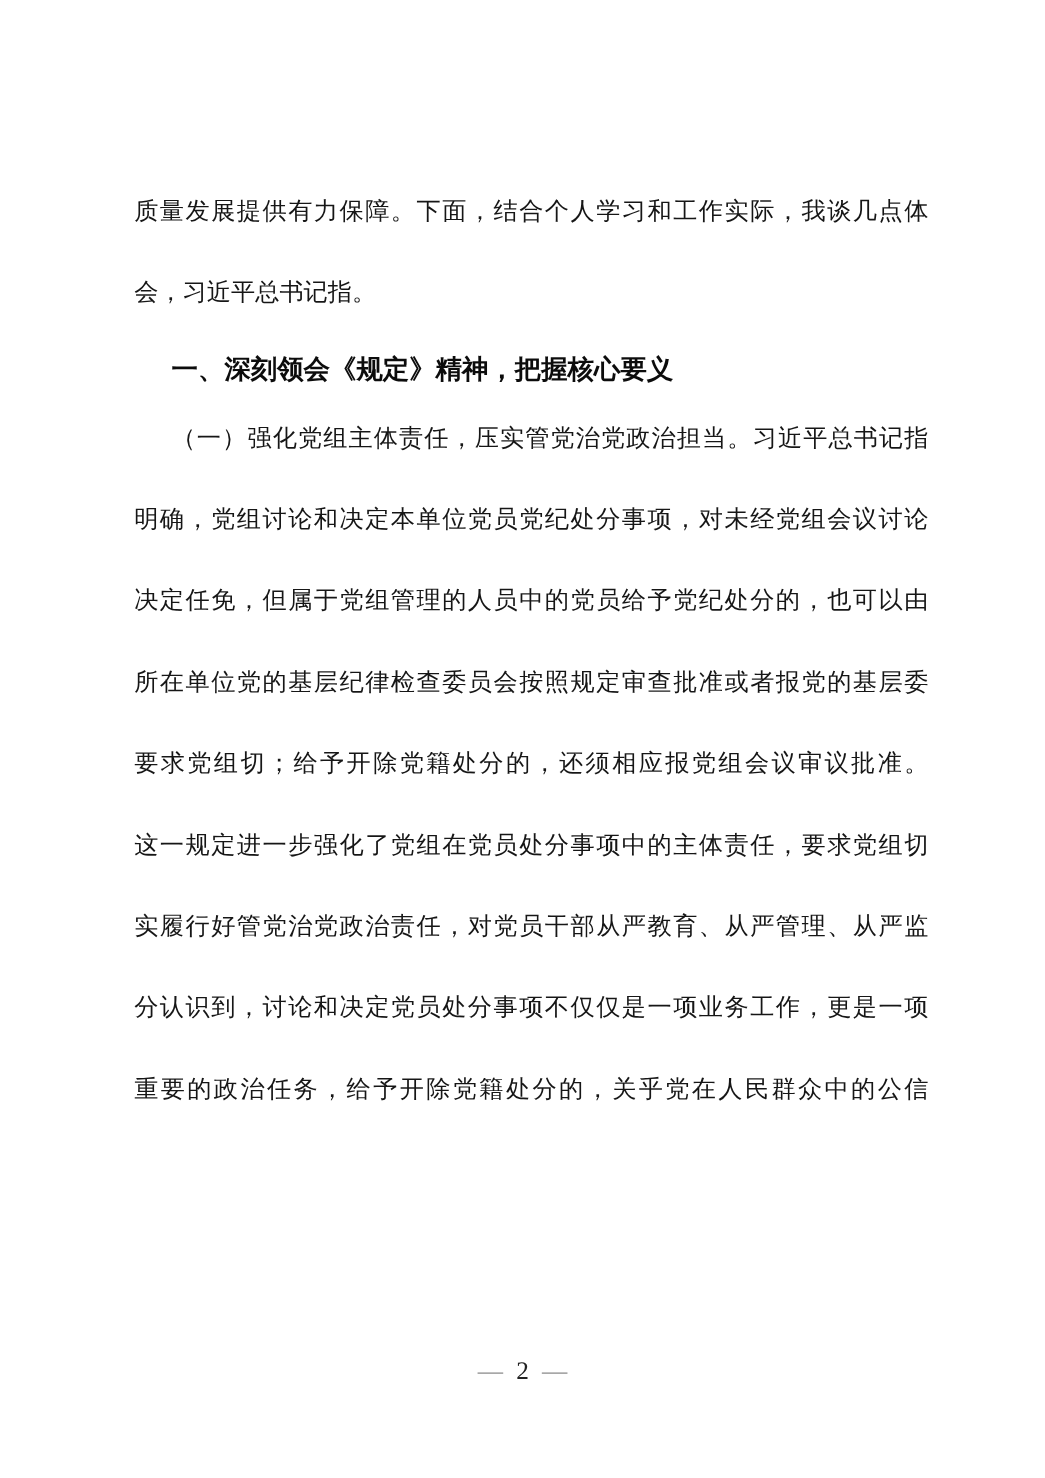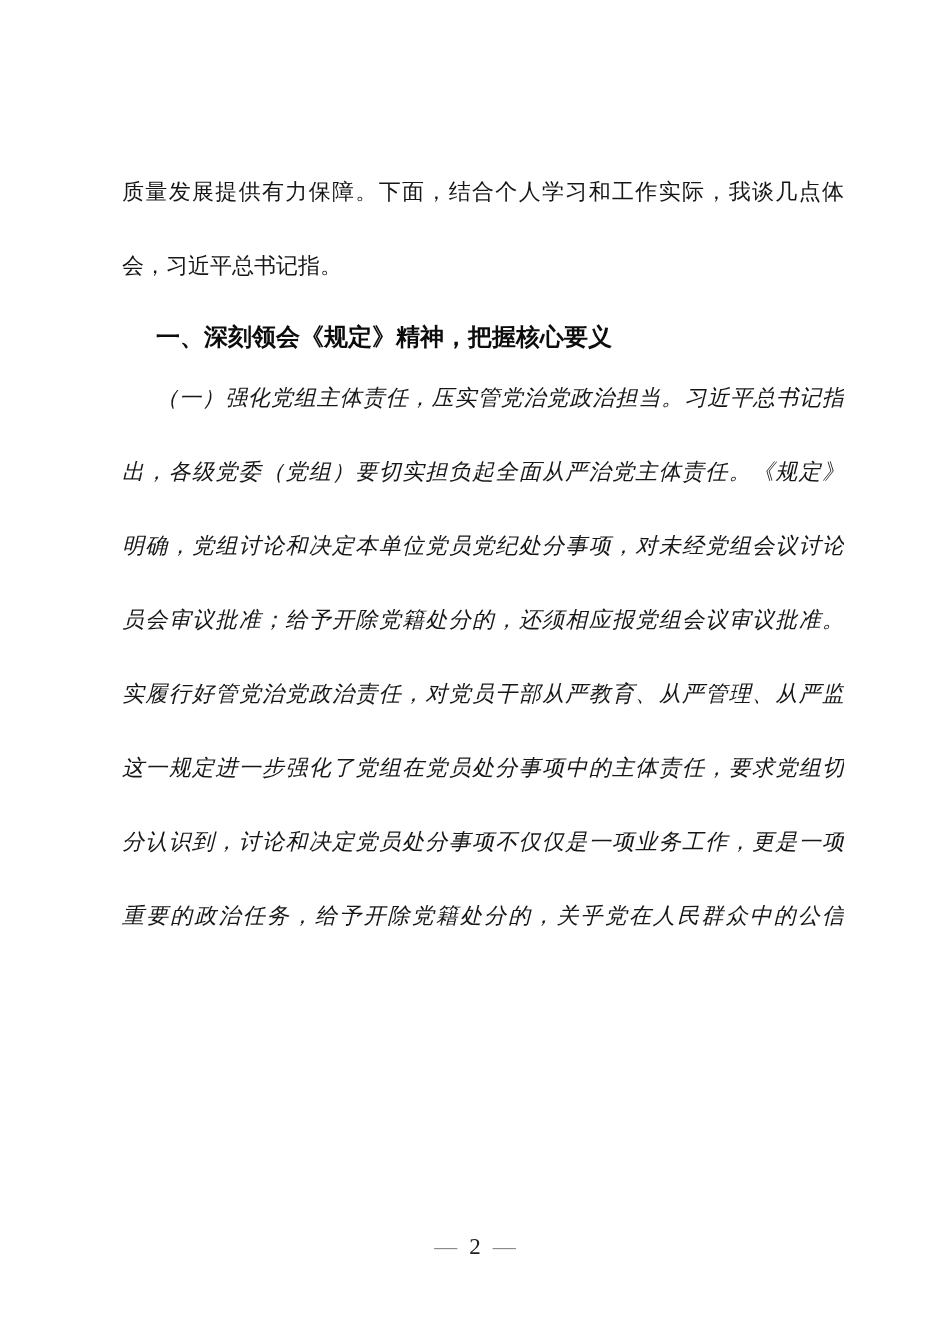--- a/index.html
+++ b/index.html
@@ -16,21 +16,21 @@
   }
 
   .content .block {
     position: absolute;
     left: 122px;
     width: 722px;
   }
 
   #para-a { top: 155px; }
   #heading-1 { top: 303px; }
-  #para-b { top: 361px; font-style: italic; }
+  #para-b { top: 361px; }
 
   .line {
     display: block;
     height: 74px;
     line-height: 74px;
     font-size: 22px;
     color: #161616;
     text-align: justify;
     overflow: hidden;
     white-space: normal;
@@ -82,25 +82,26 @@
   <div class="content">
     <div id="para-a" class="block">
         <div class="line fill">质量发展提供有力保障。下面，结合个人学习和工作实际，我谈几点体</div>
         <div class="line">会，习近平总书记指。</div>
       </div>
     <div id="heading-1" class="block">
         <div class="line indent">一、深刻领会《规定》精神，把握核心要义</div>
       </div>
     <div id="para-b" class="block">
         <div class="line fill indent">（一）强化党组主体责任，压实管党治党政治担当。习近平总书记指</div>
-        <div class="line fill">出，各级党委（党组）要切实担负起全面从严治党主体责任。《规定》</div>
         <div class="line fill">明确，党组讨论和决定本单位党员党纪处分事项，对未经党组会议讨论</div>
-        <div class="line fill">员会审议批准；给予开除党籍处分的，还须相应报党组会议审议批准。</div>
+        <div class="line fill">决定任免，但属于党组管理的人员中的党员给予党纪处分的，也可以由</div>
+        <div class="line fill">所在单位党的基层纪律检查委员会按照规定审查批准或者报党的基层委</div>
+        <div class="line fill">要求党组切；给予开除党籍处分的，还须相应报党组会议审议批准。</div>
+        <div class="line fill">这一规定进一步强化了党组在党员处分事项中的主体责任，要求党组切</div>
         <div class="line fill">实履行好管党治党政治责任，对党员干部从严教育、从严管理、从严监</div>
-        <div class="line fill">这一规定进一步强化了党组在党员处分事项中的主体责任，要求党组切</div>
         <div class="line fill">分认识到，讨论和决定党员处分事项不仅仅是一项业务工作，更是一项</div>
         <div class="line fill">重要的政治任务，给予开除党籍处分的，关乎党在人民群众中的公信</div>
       </div>
   </div>
 
   <div class="footer">
     <span class="dash left">—</span><span class="pagenum">2</span><span class="dash right">—</span>
   </div>
 
 </div>

